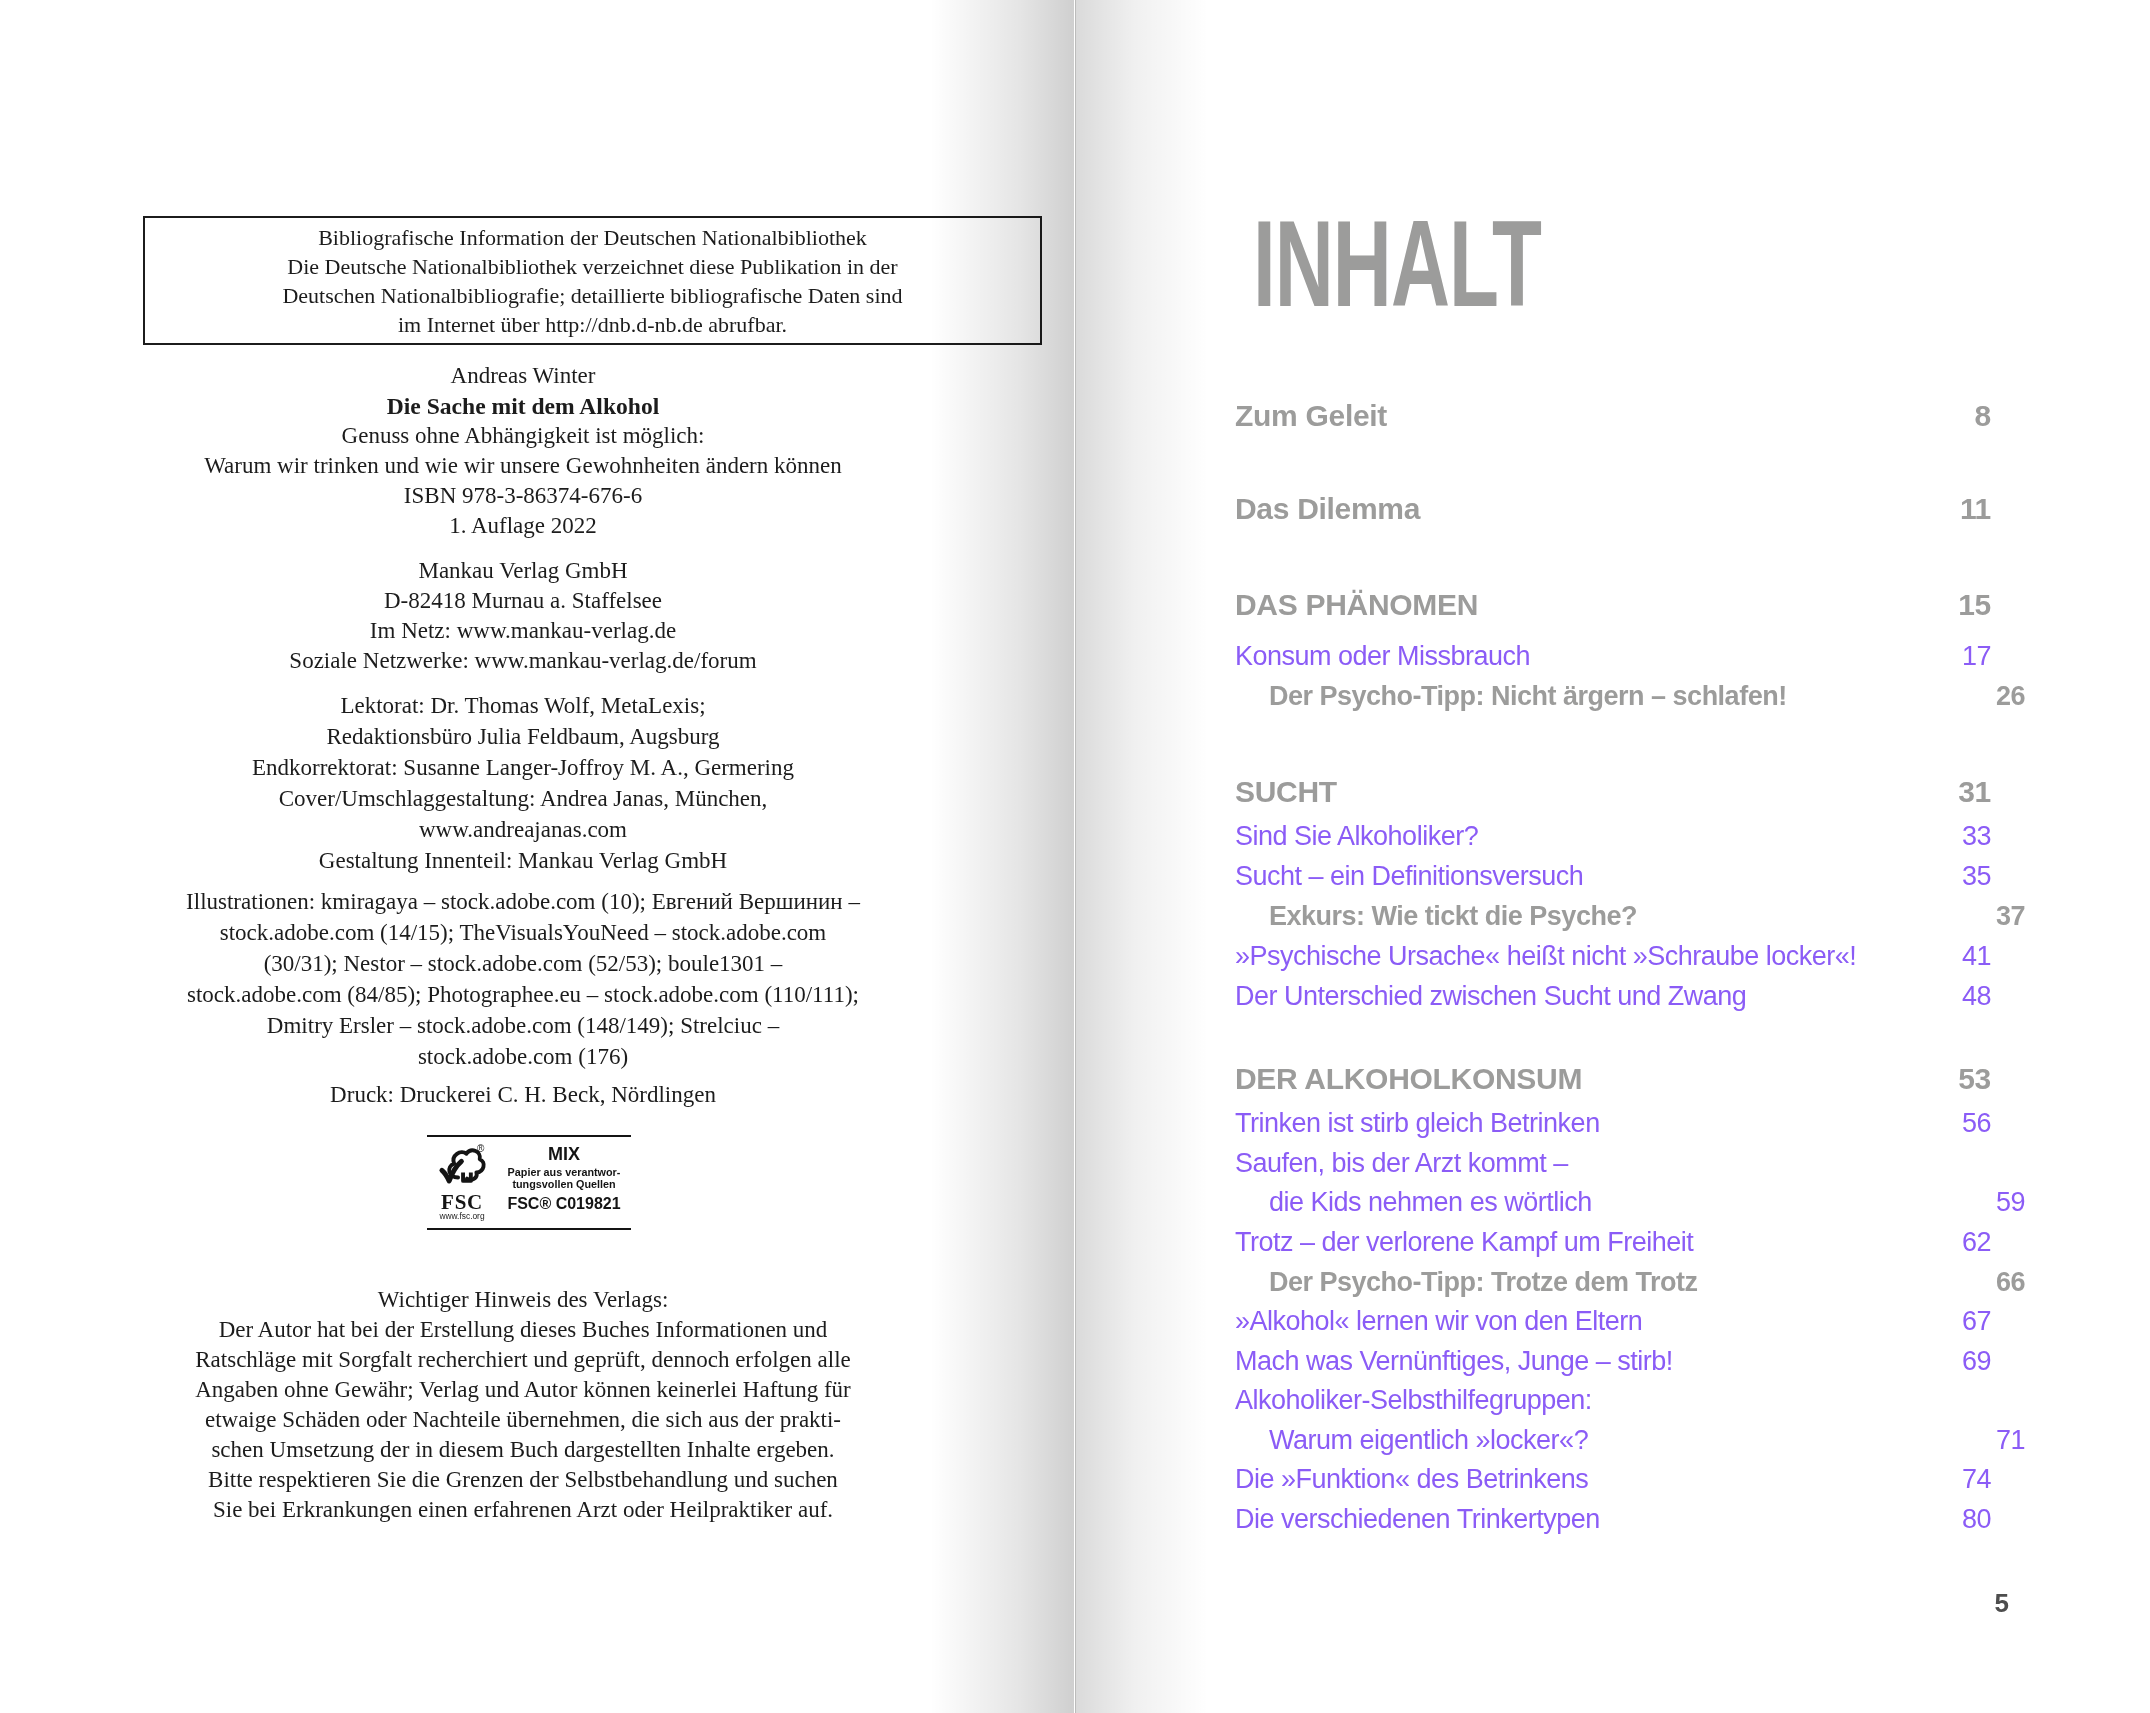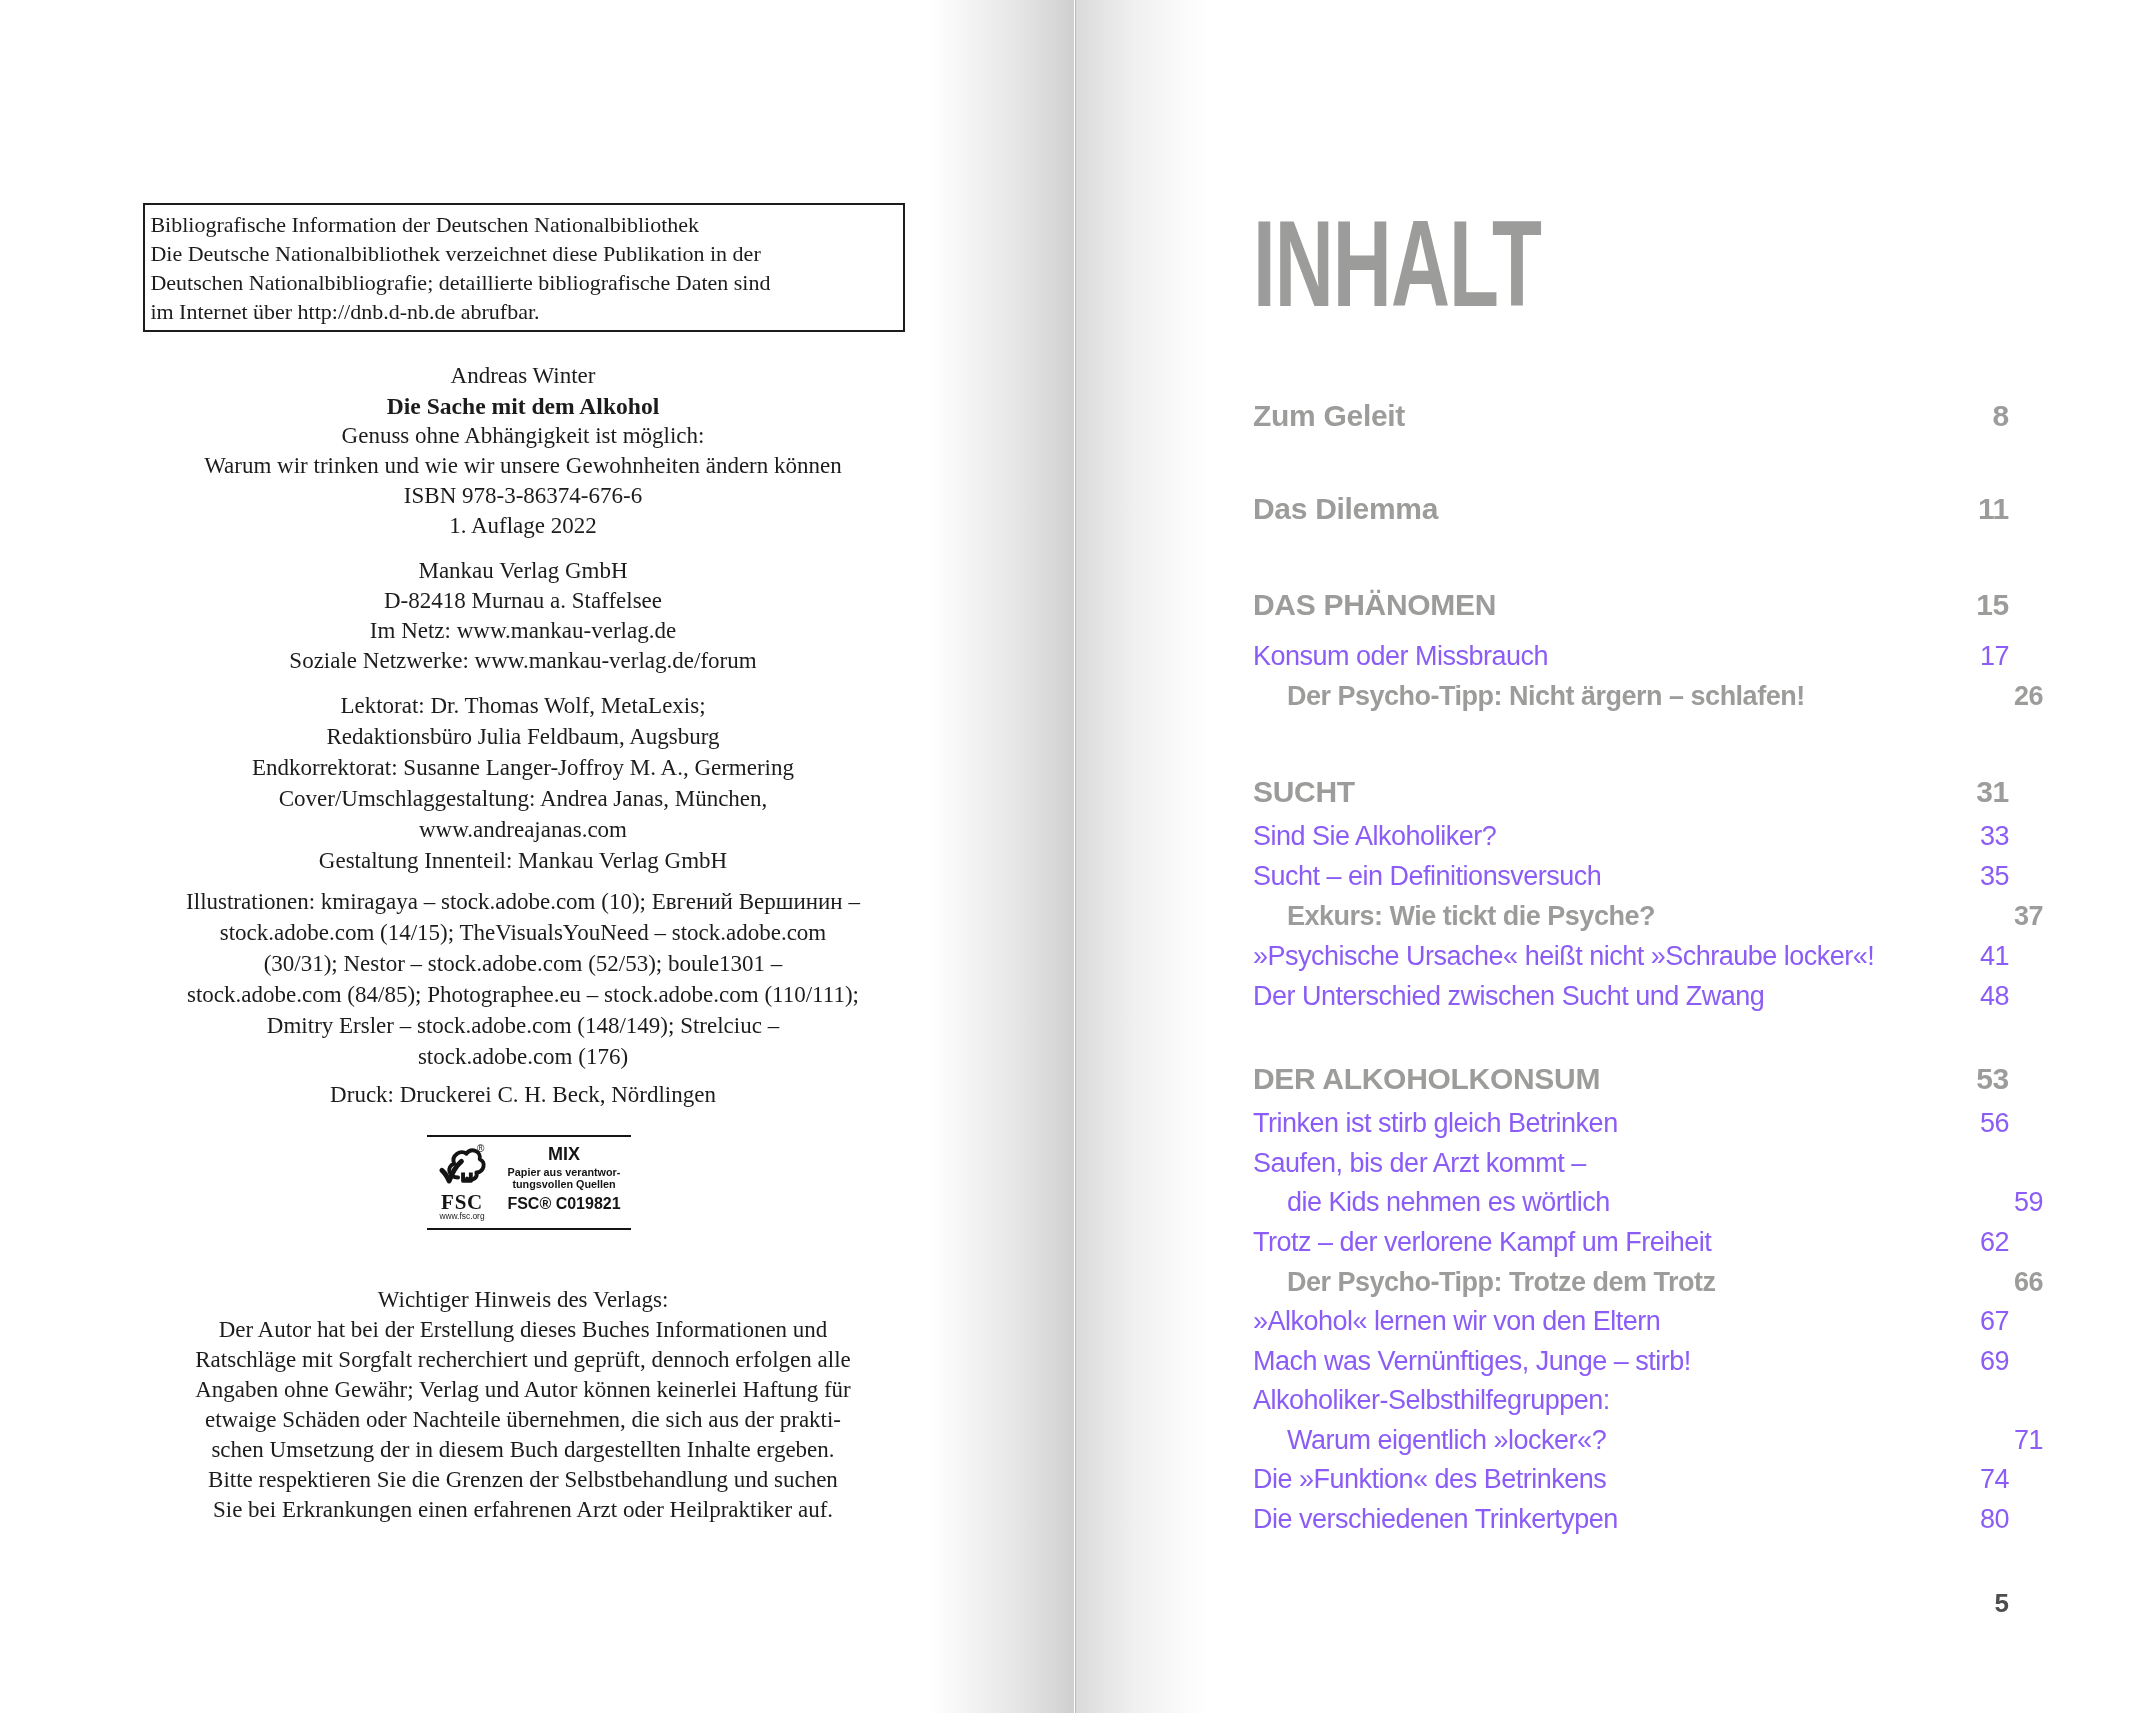--- a/index.html
+++ b/index.html
@@ -12,22 +12,22 @@
   .gutter-left{position:absolute;left:930px;top:0;width:144px;height:100%;
     background:linear-gradient(to right,rgba(0,0,0,0) 0%,rgba(0,0,0,0.10) 62%,rgba(0,0,0,0.19) 100%);}
   .spine-line{position:absolute;left:1075px;top:0;width:1.4px;height:100%;background:#bcbcbb;}
   .gutter-right{position:absolute;left:1076px;top:0;width:132px;height:100%;
     background:linear-gradient(to right,rgba(0,0,0,0.145) 0%,rgba(0,0,0,0.06) 45%,rgba(0,0,0,0) 100%);}
 
   
   .page-left{position:absolute;left:0;top:0;width:1075px;height:1713px;}
   .page-left .blk{position:absolute;left:74px;width:898px;text-align:center;
     white-space:pre-line;font-size:23px;line-height:30px;}
-  .info-box{position:absolute;left:143px;top:203px;width:762px;box-sizing:border-box;
-    border:2px solid #1c1c1c;padding:4.7px 5.4px;white-space:pre-line;
+  .info-box{position:absolute;left:143px;top:216px;width:899px;box-sizing:border-box;
+    border:2px solid #1c1c1c;padding:4.7px 5.4px;text-align:center;white-space:pre-line;
     font-size:22px;line-height:29px;}
   .author-line{position:absolute;left:74px;width:898px;top:361px;text-align:center;font-size:23px;line-height:30px;}
   .title-line{position:absolute;left:74px;width:898px;top:391px;text-align:center;font-size:23.6px;line-height:30px;font-weight:bold;}
   .subtitle-blk{top:421px;}
   .publisher-blk{top:556px;}
   .editorial-blk{top:690px;line-height:31px !important;}
   .illustr-blk{top:886px;line-height:31px !important;}
   .print-blk{top:1080px;}
   .note-blk{top:1285px;line-height:30px !important;}
 
@@ -44,21 +44,21 @@
   .fsc-mix{font-size:18px;font-weight:bold;line-height:20px;}
   .fsc-claim{font-size:10.8px;font-weight:bold;line-height:12.5px;white-space:pre-line;margin-top:2px;}
   .fsc-code{font-size:16px;font-weight:bold;margin-top:4px;}
 
   
   .page-right{position:absolute;left:1075px;top:0;width:1075px;height:1229px;
     font-family:"Liberation Sans","DejaVu Sans",sans-serif;}
   .inhalt{position:absolute;left:178px;top:203px;font-size:122px;line-height:122px;
     font-weight:bold;color:#9c9c9b;letter-spacing:-1.4px;
     transform:scaleX(0.67);transform-origin:left top;white-space:nowrap;}
-  .row{position:absolute;left:178px;width:756px;height:39px;line-height:39px;
+  .row{position:absolute;left:160px;width:756px;height:39px;line-height:39px;
     display:flex;align-items:center;white-space:nowrap;}
   .row .lbl{flex:0 0 auto;}
   .row .dots{flex:1 1 auto;min-width:10.8px;margin:0 9.5px 0 8px;
     background-repeat:repeat-x;background-position:left bottom 7.4px;}
   .row .pg{flex:0 0 auto;min-width:39px;text-align:right;}
   .row.entry{font-size:27px;color:#8b5cf6;letter-spacing:-0.5px;}
   .row.entry .dots{background-image:radial-gradient(circle,#1d1d1b 1.6px,rgba(0,0,0,0) 2px);
     background-size:7.4px 8px;}
   .row.chapter{font-size:30px;font-weight:bold;color:#9c9c9b;letter-spacing:-0.3px;}
   .row.chapter .dots{background-image:radial-gradient(circle,#9c9c9b 2px,rgba(0,0,0,0) 2.4px);

